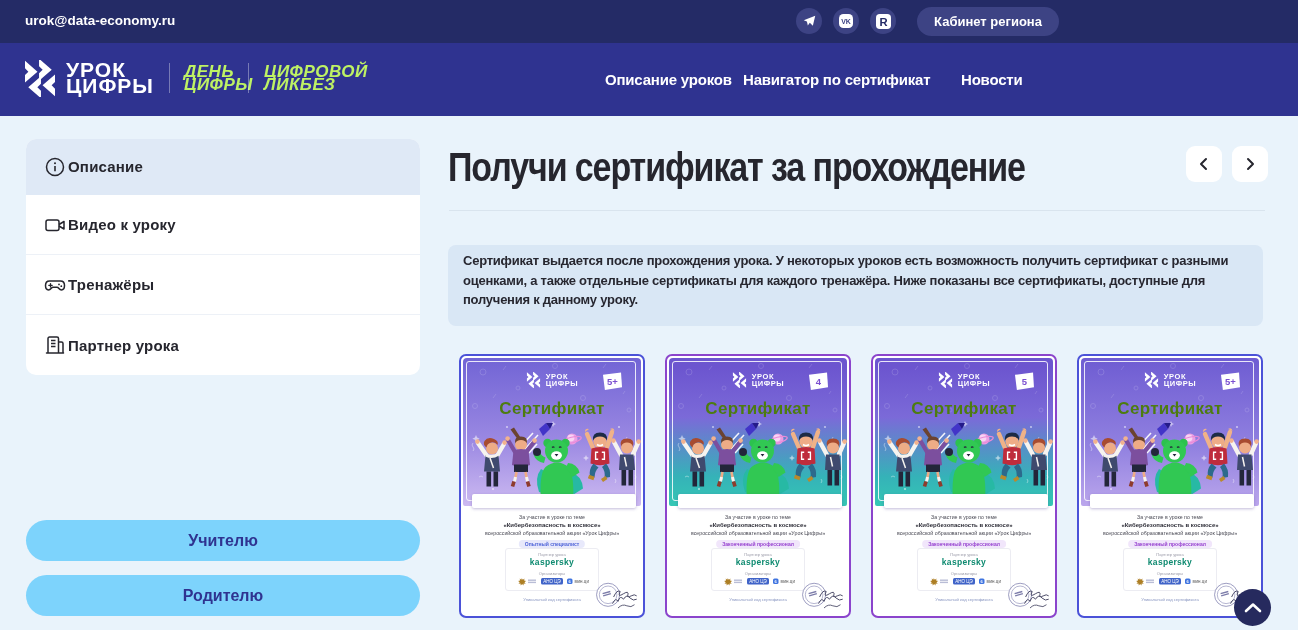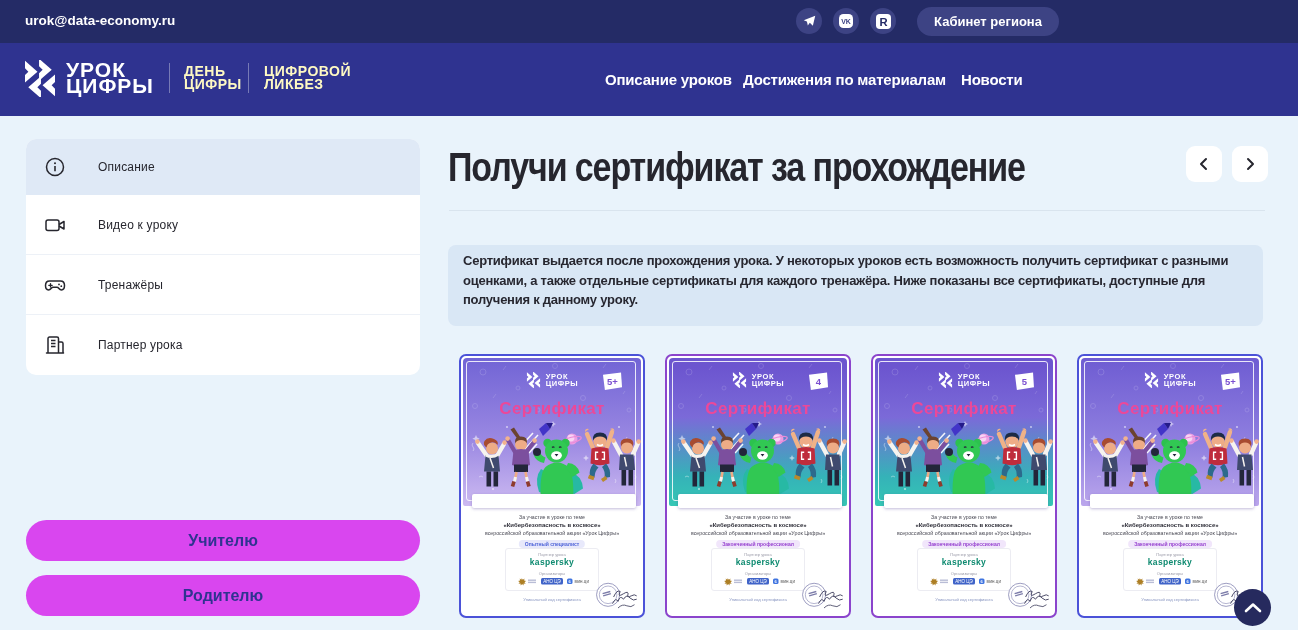--- a/index.html
+++ b/index.html
@@ -6,47 +6,47 @@
 * { margin:0; padding:0; box-sizing:border-box; }
 html,body { width:1298px; height:630px; overflow:hidden; font-family:"Liberation Sans", sans-serif; background:#e9f3fb; }
 .topbar { position:absolute; left:0; top:0; width:1298px; height:43px; background:#242b66; }
 .email { position:absolute; left:25px; top:13px; color:#fff; font-size:13.5px; font-weight:bold; }
 .soc { position:absolute; top:8px; width:26px; height:26px; border-radius:50%; background:#3d4384; display:flex; align-items:center; justify-content:center; }
 .tb-pill { position:absolute; top:7px; height:29px; border-radius:15px; background:#3d4384; color:#fff; font-size:13px; font-weight:bold; display:flex; align-items:center; justify-content:center; }
 .nav { position:absolute; left:0; top:43px; width:1298px; height:73px; background:#2f3390; }
 .logo { position:absolute; left:25px; top:17px; }
 .logotxt { position:absolute; left:66px; top:19px; color:#fff; font-weight:bold; font-size:21px; line-height:16px; letter-spacing:1px; }
 .sep { position:absolute; top:20px; width:1px; height:30px; background:rgba(255,255,255,0.35); }
-.sub { position:absolute; color:#fef9c3; font-weight:bold; font-size:14px; line-height:13px; letter-spacing:0.5px; top:22px; }
+.sub { position:absolute; color:#bef264; font-weight:bold; font-size:17px; line-height:13px; letter-spacing:0.5px; top:22px;font-style:italic; }
 .menu { position:absolute; top:28px; color:#fff; font-weight:bold; font-size:15px; letter-spacing:-0.2px; }
 .cur-btn { position:absolute; left:1061px; top:14px; width:205px; height:43px; background:#fff; border-radius:22px; }
 .cur-btn .txt { position:absolute; left:55px; top:14px; color:#2f3390; font-weight:bold; font-size:15px; }
 .cur-btn .div { position:absolute; left:164px; top:10px; width:1px; height:23px; background:#d7dbe8; }
 .sidebar { position:absolute; left:26px; top:139px; width:394px; background:#fff; border-radius:10px; }
 .sitem { position:relative; height:60px; display:flex; align-items:center; border-bottom:1px solid #edf1f7; }
 .sitem:last-child { border-bottom:none; }
 .sitem.active { background:#dfe9f6; border-radius:10px 10px 0 0; border-bottom:1px solid #dfe9f6; height:56px; }
 .sitem .ic { position:absolute; left:18px; width:22px; height:22px; }
-.sitem .lbl { position:absolute; left:72px; font-size:12px; font-weight:normal; color:#26262e; letter-spacing:0.2px; }
-.side-btn { position:absolute; left:26px; width:394px; height:41px; background:#d946ef; border-radius:21px; color:#2f3390; font-weight:bold; font-size:16px; display:flex; align-items:center; justify-content:center; }
+.sitem .lbl { position:absolute; left:42px; font-size:15px; font-weight:bold; color:#26262e; letter-spacing:0.2px; }
+.side-btn { position:absolute; left:26px; width:394px; height:41px; background:#7dd3fc; border-radius:21px; color:#2f3390; font-weight:bold; font-size:16px; display:flex; align-items:center; justify-content:center; }
 .title { position:absolute; left:448px; top:145px; font-size:40px; font-weight:bold; color:#26262e; letter-spacing:-1.3px; transform:scaleX(0.85); transform-origin:0 50%; }
 .arrow { position:absolute; top:146px; width:36px; height:36px; background:#fff; border-radius:9px; display:flex; align-items:center; justify-content:center; }
 .hr { position:absolute; left:449px; top:210px; width:816px; height:1px; background:#d9e4ee; }
 .infobox { position:absolute; left:448px; top:245px; width:815px; height:81px; background:#d9e7f5; border-radius:8px; color:#272730; font-size:13px; font-weight:bold; line-height:19.5px; padding:6px 15px; letter-spacing:-0.24px; white-space:nowrap; overflow:hidden; }
 .card { position:absolute; top:354px; width:186px; height:264px; background:#fff; border:2px solid #4b52d8; border-radius:7px; }
 .card.purple { border-color:#8b44cc; }
 .grad { position:absolute; left:2px; top:2px; width:178px; height:148px; border-radius:4px 4px 2px 2px; }
 .grad.g1 { background:linear-gradient(180deg,#7164d5 0%, #9a88e2 55%, #cdbaf1 100%); }
 .grad.g2 { background:linear-gradient(180deg,#6c55cf 6%, #7b6ad8 40%, #35b2b8 80%, #35c7b4 100%); }
 .grad.g4 { background:linear-gradient(180deg,#6e5cd2 0%, #9181e0 60%, #bba6ec 100%); }
 .inner-line { position:absolute; left:5px; top:5px; width:170px; height:140px; border:1px solid rgba(255,255,255,0.85); border-radius:3px; }
 .clogo { position:absolute; left:0; top:16px; width:100%; display:flex; justify-content:center; align-items:center; gap:5px; }
 .clogo .t { color:#fff; font-weight:bold; font-size:7.5px; line-height:7px; letter-spacing:0.6px; }
 .badge { position:absolute; right:20px; top:16px; width:21px; height:19px; }
-.cert-t { position:absolute; left:0; top:43px; width:100%; text-align:center; color:#ec4899; font-size:17px; font-weight:bold; letter-spacing:0.3px; }
+.cert-t { position:absolute; left:0; top:43px; width:100%; text-align:center; color:#4d7c0f; font-size:17px; font-weight:bold; letter-spacing:0.3px; }
 .namebox { position:absolute; left:11px; top:138px; width:164px; height:14px; background:#fff; border-radius:2px; box-shadow:0 1px 3px rgba(80,60,150,0.35); }
 .ctext { position:absolute; left:0; width:100%; text-align:center; color:#4a4a55; }
 .cpill { position:absolute; left:50%; transform:translateX(-50%); height:8px; border-radius:4px; font-size:5px; font-weight:bold; display:flex; align-items:center; padding:0 6px; white-space:nowrap; }
 .pbox { position:absolute; left:44px; top:192px; width:94px; height:43px; border:1px solid #ececf2; border-radius:3px; background:#fff; }
 .kasp { position:absolute; left:0; top:8px; width:100%; text-align:center; color:#0e8a70; font-weight:bold; font-size:8.5px; letter-spacing:0.3px; }
 .scrolltop { position:absolute; left:1234px; top:589px; width:37px; height:37px; border-radius:50%; background:#262a5e; display:flex; align-items:center; justify-content:center; z-index:10; }
 </style>
 </head>
 <body>
 
@@ -92,21 +92,21 @@
         </g>
       </g>
     </svg>
   </div>
   <div class="logotxt">УРОК<br>ЦИФРЫ</div>
   <div class="sep" style="left:169px;"></div>
   <div class="sub" style="left:184px;">ДЕНЬ<br>ЦИФРЫ</div>
   <div class="sep" style="left:248px;"></div>
   <div class="sub" style="left:264px;">ЦИФРОВОЙ<br>ЛИКБЕЗ</div>
   <div class="menu" style="left:605px;">Описание уроков</div>
-  <div class="menu" style="left:743px;">Достижения по материалам</div>
+  <div class="menu" style="left:743px;">Навигатор по сертификат</div>
   <div class="menu" style="left:961px;">Новости</div>
 </div>
 
 <div class="sidebar">
   <div class="sitem active">
     <svg class="ic" viewBox="0 0 22 22">
         <circle cx="11" cy="11" r="8.5" fill="none" stroke="#26262e" stroke-width="1.5"></circle>
         <line x1="11" y1="10" x2="11" y2="15.2" stroke="#26262e" stroke-width="1.6"></line>
         <circle cx="11" cy="7.2" r="1" fill="#26262e"></circle>
       </svg>

